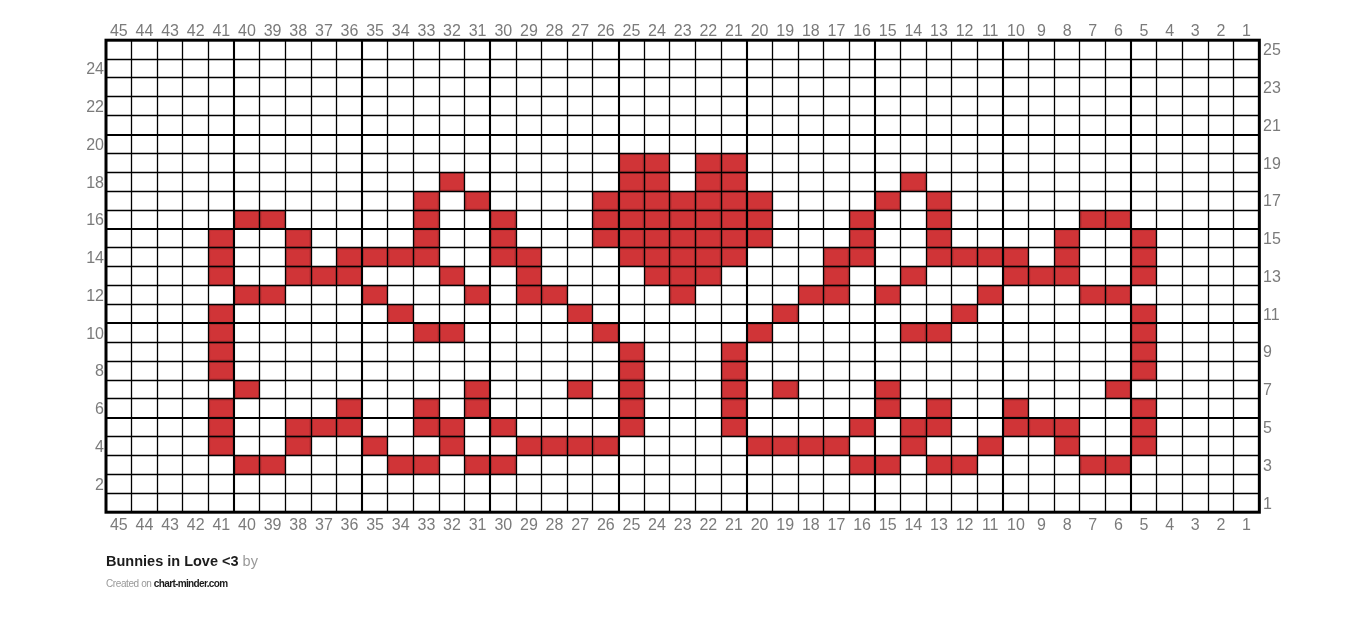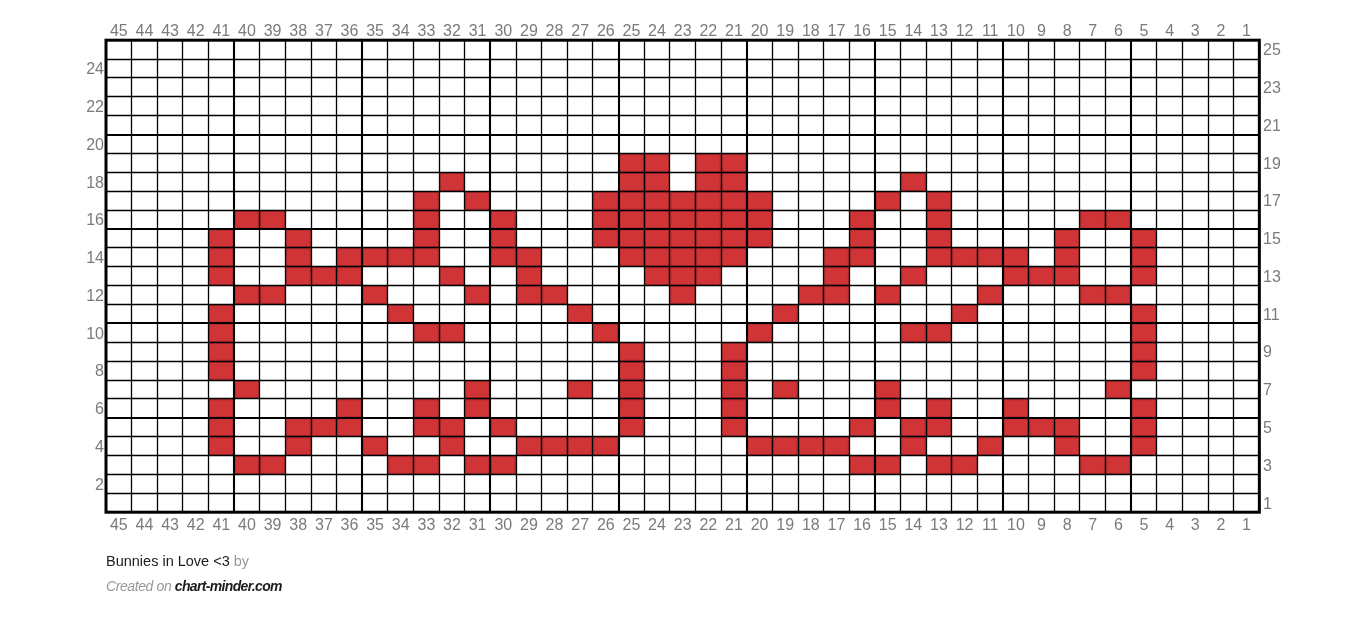--- a/index.html
+++ b/index.html
@@ -1,19 +1,19 @@
 <!DOCTYPE html>
 <html><head>
 <meta charset="utf-8">
 <style>
   html,body { margin:0; padding:0; background:#ffffff; }
   body { width:1366px; height:618px; position:relative; font-family:"Liberation Sans", sans-serif; }
   .cap { position:absolute; left:106px; top:553px; font-size:14.5px; color:#999; }
-  .cap b { color:#1c1c1c; font-weight:400; }
-  .cap2 { position:absolute; left:106px; top:578px; font-size:14px; color:#999; letter-spacing:-0.4px;font-style:italic; }
+  .cap b { color:#1c1c1c; font-weight:700; }
+  .cap2 { position:absolute; left:106px; top:578px; font-size:10px; color:#999; letter-spacing:-0.4px; }
   .cap2 b { color:#1c1c1c; font-weight:700; letter-spacing:-0.65px; }
 </style>
 </head>
 <body>
 
 <svg width="1366" height="618" viewBox="0 0 1366 618" xmlns="http://www.w3.org/2000/svg">
 
 <g>
       <rect x="439.99" y="173.16" width="24.029999999999998" height="17.28" fill="#d03437" stroke="#b42d30" stroke-width="1.6"></rect>
       <rect x="414.36" y="192.04" width="24.029999999999998" height="17.28" fill="#d03437" stroke="#b42d30" stroke-width="1.6"></rect>

